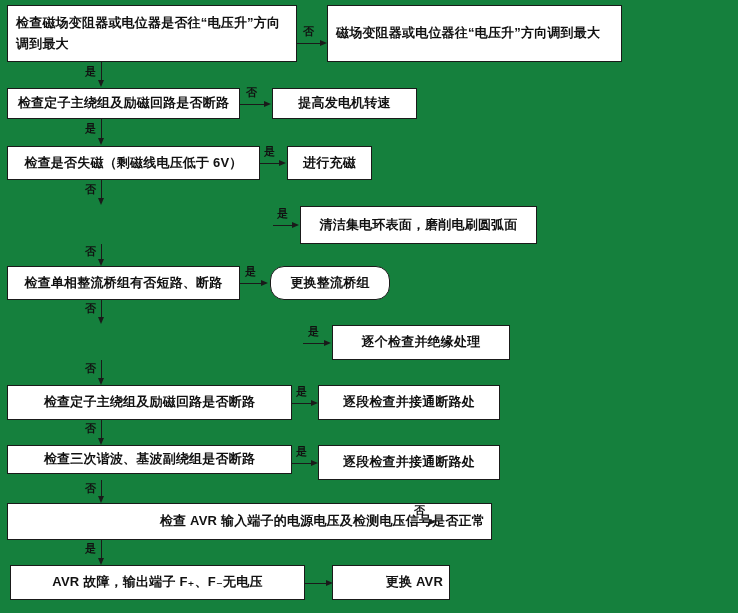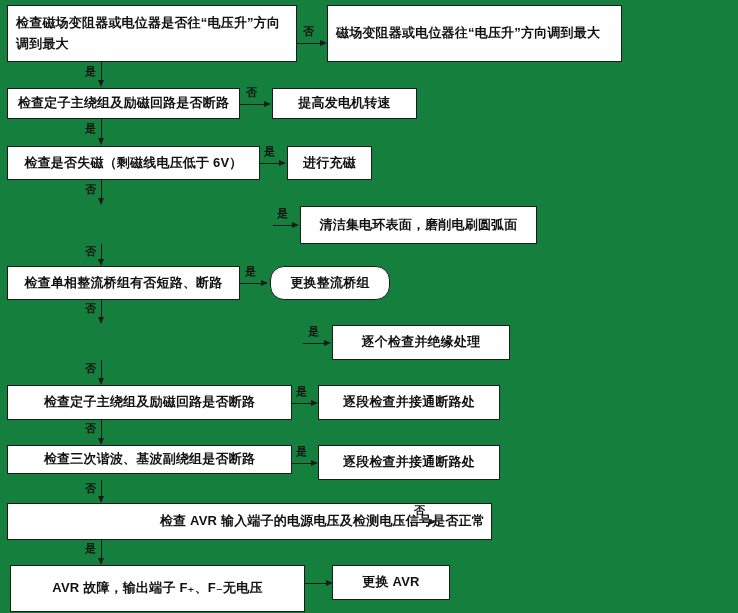--- a/index.html
+++ b/index.html
@@ -192,22 +192,22 @@
     <span class="txt">检查 AVR 输入端子的电源电压及检测电压信号是否正常</span>
   </div>
   <div class="edge-h" style="left:410px; top:522px; width:20px;"></div>
   <div class="arrow-right" style="left:429px; top:518.5px;"></div>
   <div class="edge-label" style="left:414px; top:505px;">否</div>
 
   <div class="edge-v" style="left:101px; top:540px; height:20px;"></div>
   <div class="arrow-down" style="left:98px; top:558px;"></div>
   <div class="edge-label" style="left:85px; top:543px;">是</div>
 
-  <div class="node" style="left:10px; top:565px; width:295px; height:47px;">
+  <div class="node" style="left:10px; top:565px; width:295px; height:35px;">
     <span class="txt">AVR 故障，输出端子 F₊、F₋无电压</span>
   </div>
   <div class="edge-h" style="left:305px; top:583px; width:22px;"></div>
   <div class="arrow-right" style="left:326px; top:579.5px;"></div>
-  <div class="node" style="left:332px; top:565px; width:118px; height:35px;">
+  <div class="node" style="left:332px; top:565px; width:118px; height:35px;text-align:right;">
     <span class="txt">更换 AVR</span>
   </div>
 
 </div>
 
 </body></html>

